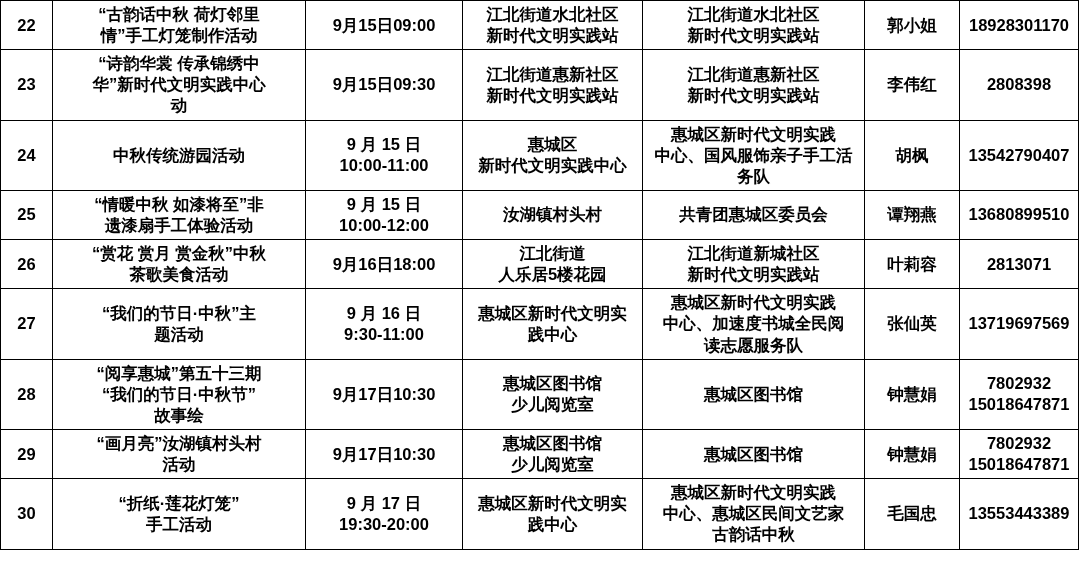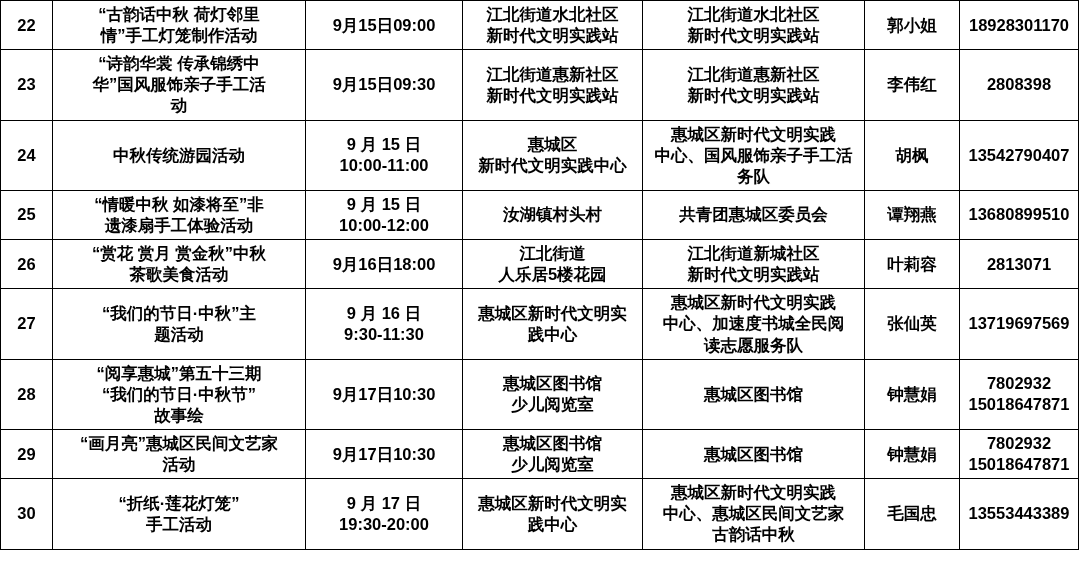--- a/index.html
+++ b/index.html
@@ -92,21 +92,21 @@
             <span class="ln">郭小姐</span>
           </td>
           <td class="phone">
             <span class="ln">18928301170</span>
           </td>
         </tr>
         <tr>
           <td class="idx">23</td>
           <td class="name">
             <span class="ln">“诗韵华裳 传承锦绣中</span>
-            <span class="ln">华”国风服饰亲子手工活</span>
+            <span class="ln">华”新时代文明实践中心</span>
             <span class="ln">动</span>
           </td>
           <td class="time">
             <span class="ln">9月15日09:30</span>
           </td>
           <td class="place">
             <span class="ln">江北街道惠新社区</span>
             <span class="ln">新时代文明实践站</span>
           </td>
           <td class="org">
@@ -193,21 +193,21 @@
           </td>
         </tr>
         <tr>
           <td class="idx">27</td>
           <td class="name">
             <span class="ln">“我们的节日·中秋”主</span>
             <span class="ln">题活动</span>
           </td>
           <td class="time">
             <span class="ln">9 月 16 日</span>
-            <span class="ln">9:30-11:30</span>
+            <span class="ln">9:30-11:00</span>
           </td>
           <td class="place">
             <span class="ln">惠城区新时代文明实</span>
             <span class="ln">践中心</span>
           </td>
           <td class="org">
             <span class="ln">惠城区新时代文明实践</span>
             <span class="ln">中心、加速度书城全民阅</span>
             <span class="ln">读志愿服务队</span>
           </td>
@@ -239,21 +239,21 @@
             <span class="ln">钟慧娟</span>
           </td>
           <td class="phone">
             <span class="ln">7802932</span>
             <span class="ln">15018647871</span>
           </td>
         </tr>
         <tr>
           <td class="idx">29</td>
           <td class="name">
-            <span class="ln">“画月亮”惠城区民间文艺家</span>
+            <span class="ln">“画月亮”汝湖镇村头村</span>
             <span class="ln">活动</span>
           </td>
           <td class="time">
             <span class="ln">9月17日10:30</span>
           </td>
           <td class="place">
             <span class="ln">惠城区图书馆</span>
             <span class="ln">少儿阅览室</span>
           </td>
           <td class="org">

